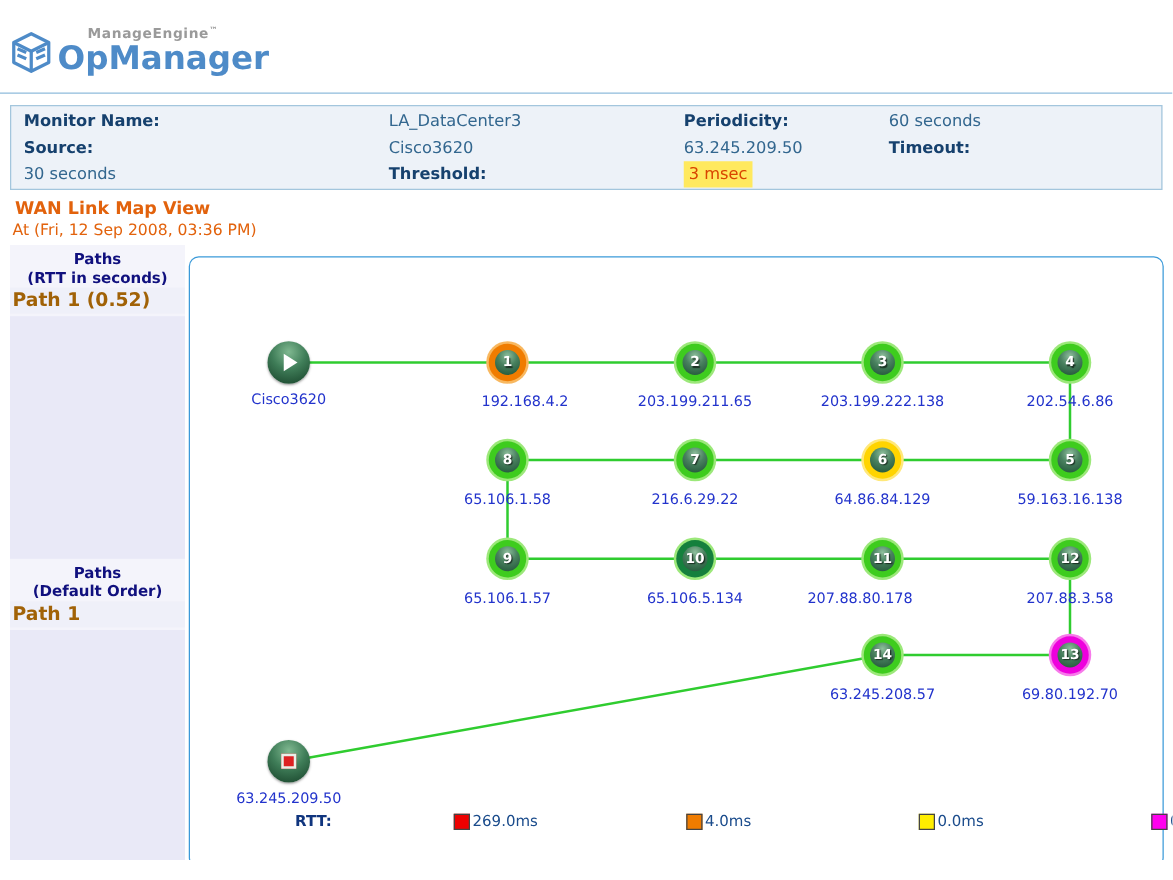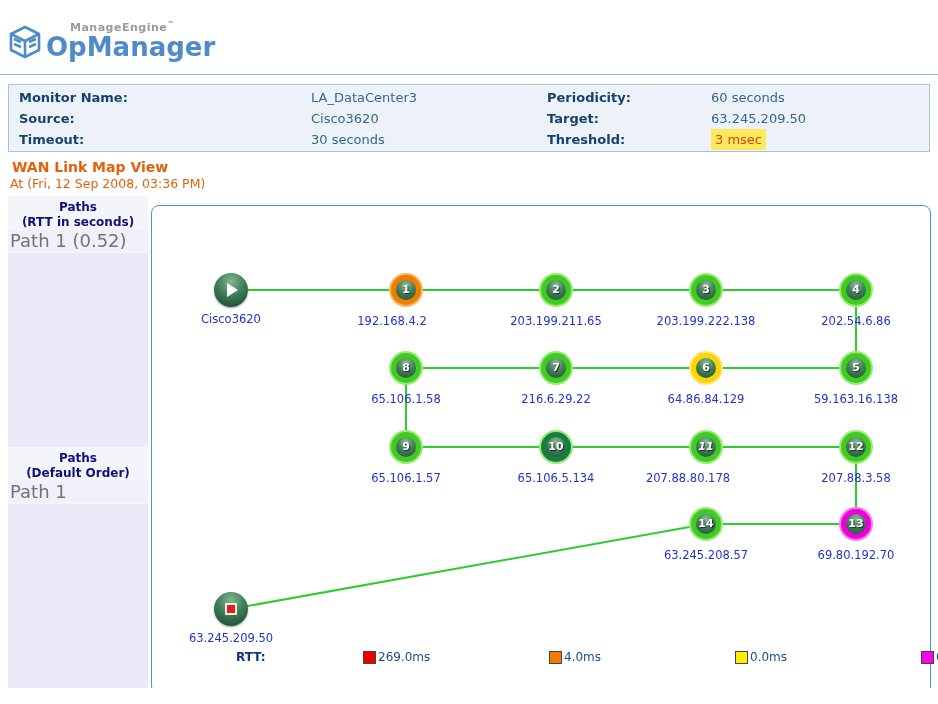--- a/index.html
+++ b/index.html
@@ -28,21 +28,21 @@
 
   
   .page-title { position:absolute; left:12px; top:159px; font-size:14px; font-weight:bold; color:#e2620c; }
   .page-subtitle { position:absolute; left:10px; top:176px; font-size:12.5px; color:#e2620c; }
 
   
   .sidebar { position:absolute; left:8px; top:196px; width:140px; height:508px; background:#e9e9f7; }
   .side-section { width:140px; background:#f4f4fb; padding:4px 0 2px 0; }
   .side-section.second { position:absolute; top:251px; }
   .side-head { text-align:center; font-size:12px; font-weight:bold; color:#10107e; line-height:15px; }
-  .side-item { font-size:18px; font-weight:normal; color:#737373; line-height:19px;
+  .side-item { font-size:15px; font-weight:bold; color:#a16207; line-height:19px;
     padding:1px 0 1px 2px; background:#eff0f9; cursor:pointer; }
 
   
   .map-panel { position:absolute; left:151px; top:205px; width:780px; height:489px;
     background:#ffffff; border:1px solid #3b9ad9; border-radius:8px; }
   .map-panel svg { position:absolute; left:0; top:0; }
 
   .node { position:absolute; cursor:pointer; }
   .hop-ring { width:30px; height:30px; border-radius:50%; position:relative; }
   .hop-sphere { position:absolute; left:5px; top:5px; width:20px; height:20px; border-radius:50%;
@@ -90,21 +90,20 @@
 
   <div class="info-bar">
     <div class="info-grid">
       <div class="ilabel">Monitor Name:</div>
       <div class="ivalue">LA_DataCenter3</div>
       <div class="ilabel">Periodicity:</div>
       <div class="ivalue">60 seconds</div>
 
       <div class="ilabel">Source:</div>
       <div class="ivalue">Cisco3620</div>
-      <div class="ilabel">Target:</div>
       <div class="ivalue">63.245.209.50</div>
 
       <div class="ilabel">Timeout:</div>
       <div class="ivalue">30 seconds</div>
       <div class="ilabel">Threshold:</div>
       <div class="ivalue"><span class="threshold-hl">3 msec</span></div>
     </div>
   </div>
 
   <div class="page-title">WAN Link Map View</div>
@@ -151,21 +150,21 @@
             <div class="play-tri"></div>
           </div>
         </div>
         <div class="node-label" style="left: -1px; top: 106px;">Cisco3620</div>
         <div class="node" style="left: 239px; top: 69px;">
           <div class="hop-ring" style="background:#f07c00;box-shadow:0 0 0 2px #f8b860">
             <div class="hop-sphere"></div>
             <div class="hop-num">1</div>
           </div>
         </div>
-        <div class="node-label" style="left: 160px; top: 108px;">192.168.4.2</div>
+        <div class="node-label" style="left: 188px; top: 108px;">192.168.4.2</div>
         <div class="node" style="left: 389px; top: 69px;">
           <div class="hop-ring" style="background:#3ecc1e;box-shadow:0 0 0 2px #9ce87a">
             <div class="hop-sphere"></div>
             <div class="hop-num">2</div>
           </div>
         </div>
         <div class="node-label" style="left: 324px; top: 108px;">203.199.211.65</div>
         <div class="node" style="left: 539px; top: 69px;">
           <div class="hop-ring" style="background:#3ecc1e;box-shadow:0 0 0 2px #9ce87a">
             <div class="hop-sphere"></div>
@@ -215,21 +214,21 @@
           </div>
         </div>
         <div class="node-label" style="left: 174px; top: 265px;">65.106.1.57</div>
         <div class="node" style="left: 389px; top: 226px;">
           <div class="hop-ring" style="background:#15803d;box-shadow:0 0 0 2px #9ce87a">
             <div class="hop-sphere"></div>
             <div class="hop-num">10</div>
           </div>
         </div>
         <div class="node-label" style="left: 324px; top: 265px;">65.106.5.134</div>
-        <div class="node" style="left: 539px; top: 226px; font-style: italic;">
+        <div class="node" style="left: 539px; top: 226px;">
           <div class="hop-ring" style="background:#3ecc1e;box-shadow:0 0 0 2px #9ce87a">
             <div class="hop-sphere"></div>
             <div class="hop-num">11</div>
           </div>
         </div>
         <div class="node-label" style="left: 456px; top: 265px;">207.88.80.178</div>
         <div class="node" style="left: 689px; top: 226px;">
           <div class="hop-ring" style="background:#3ecc1e;box-shadow:0 0 0 2px #9ce87a">
             <div class="hop-sphere"></div>
             <div class="hop-num">12</div>

